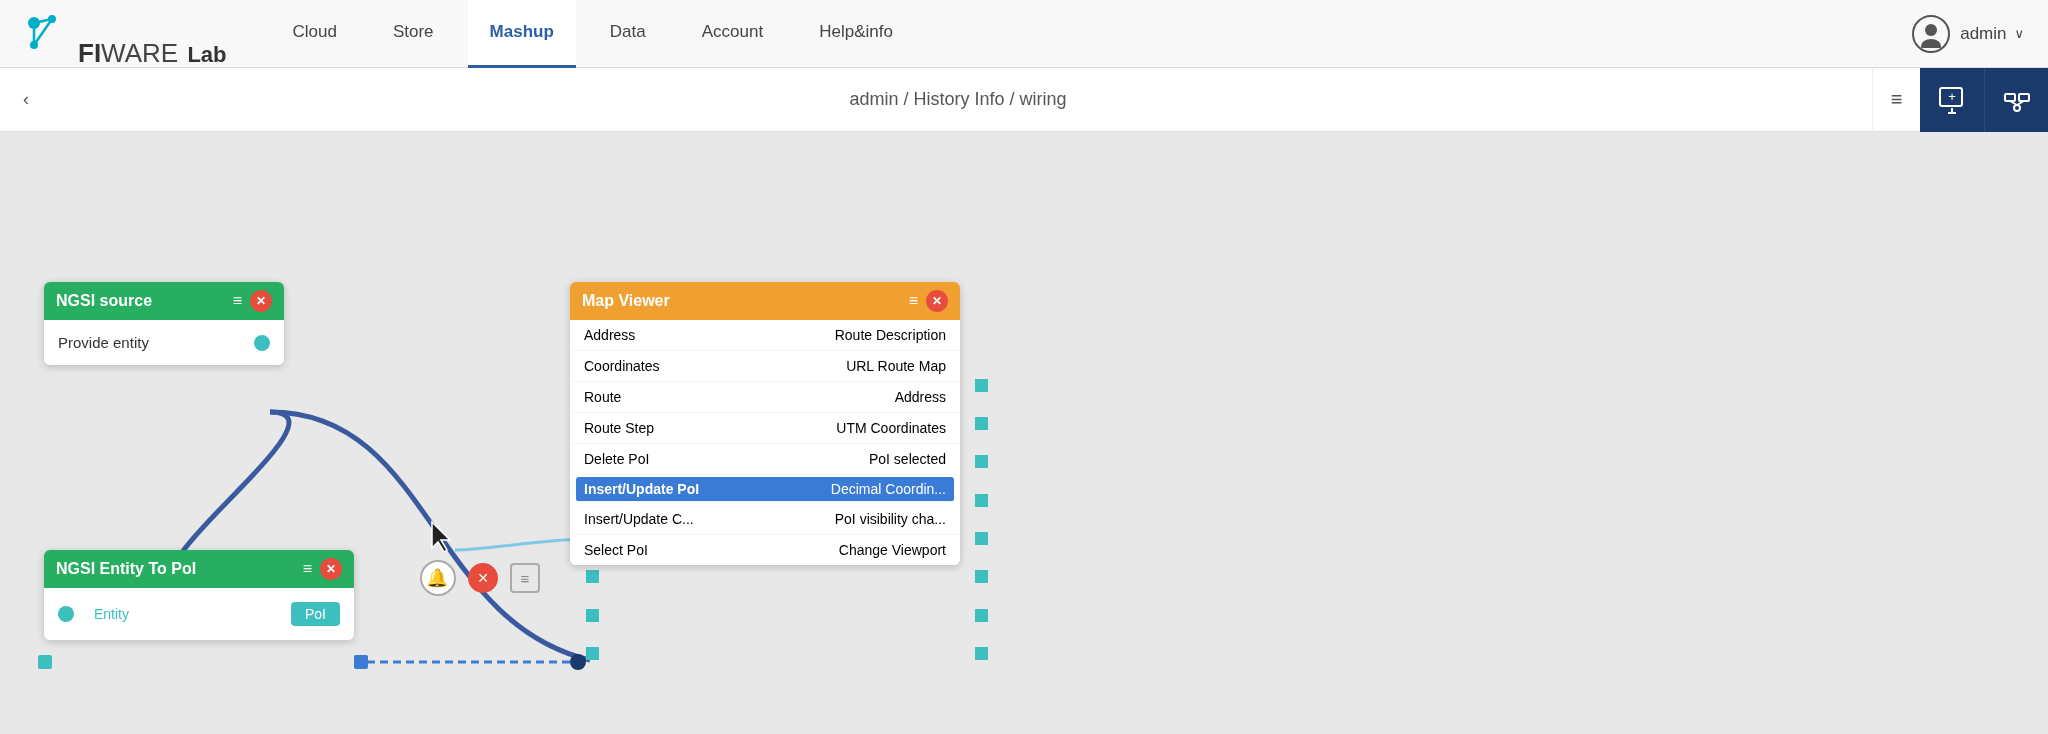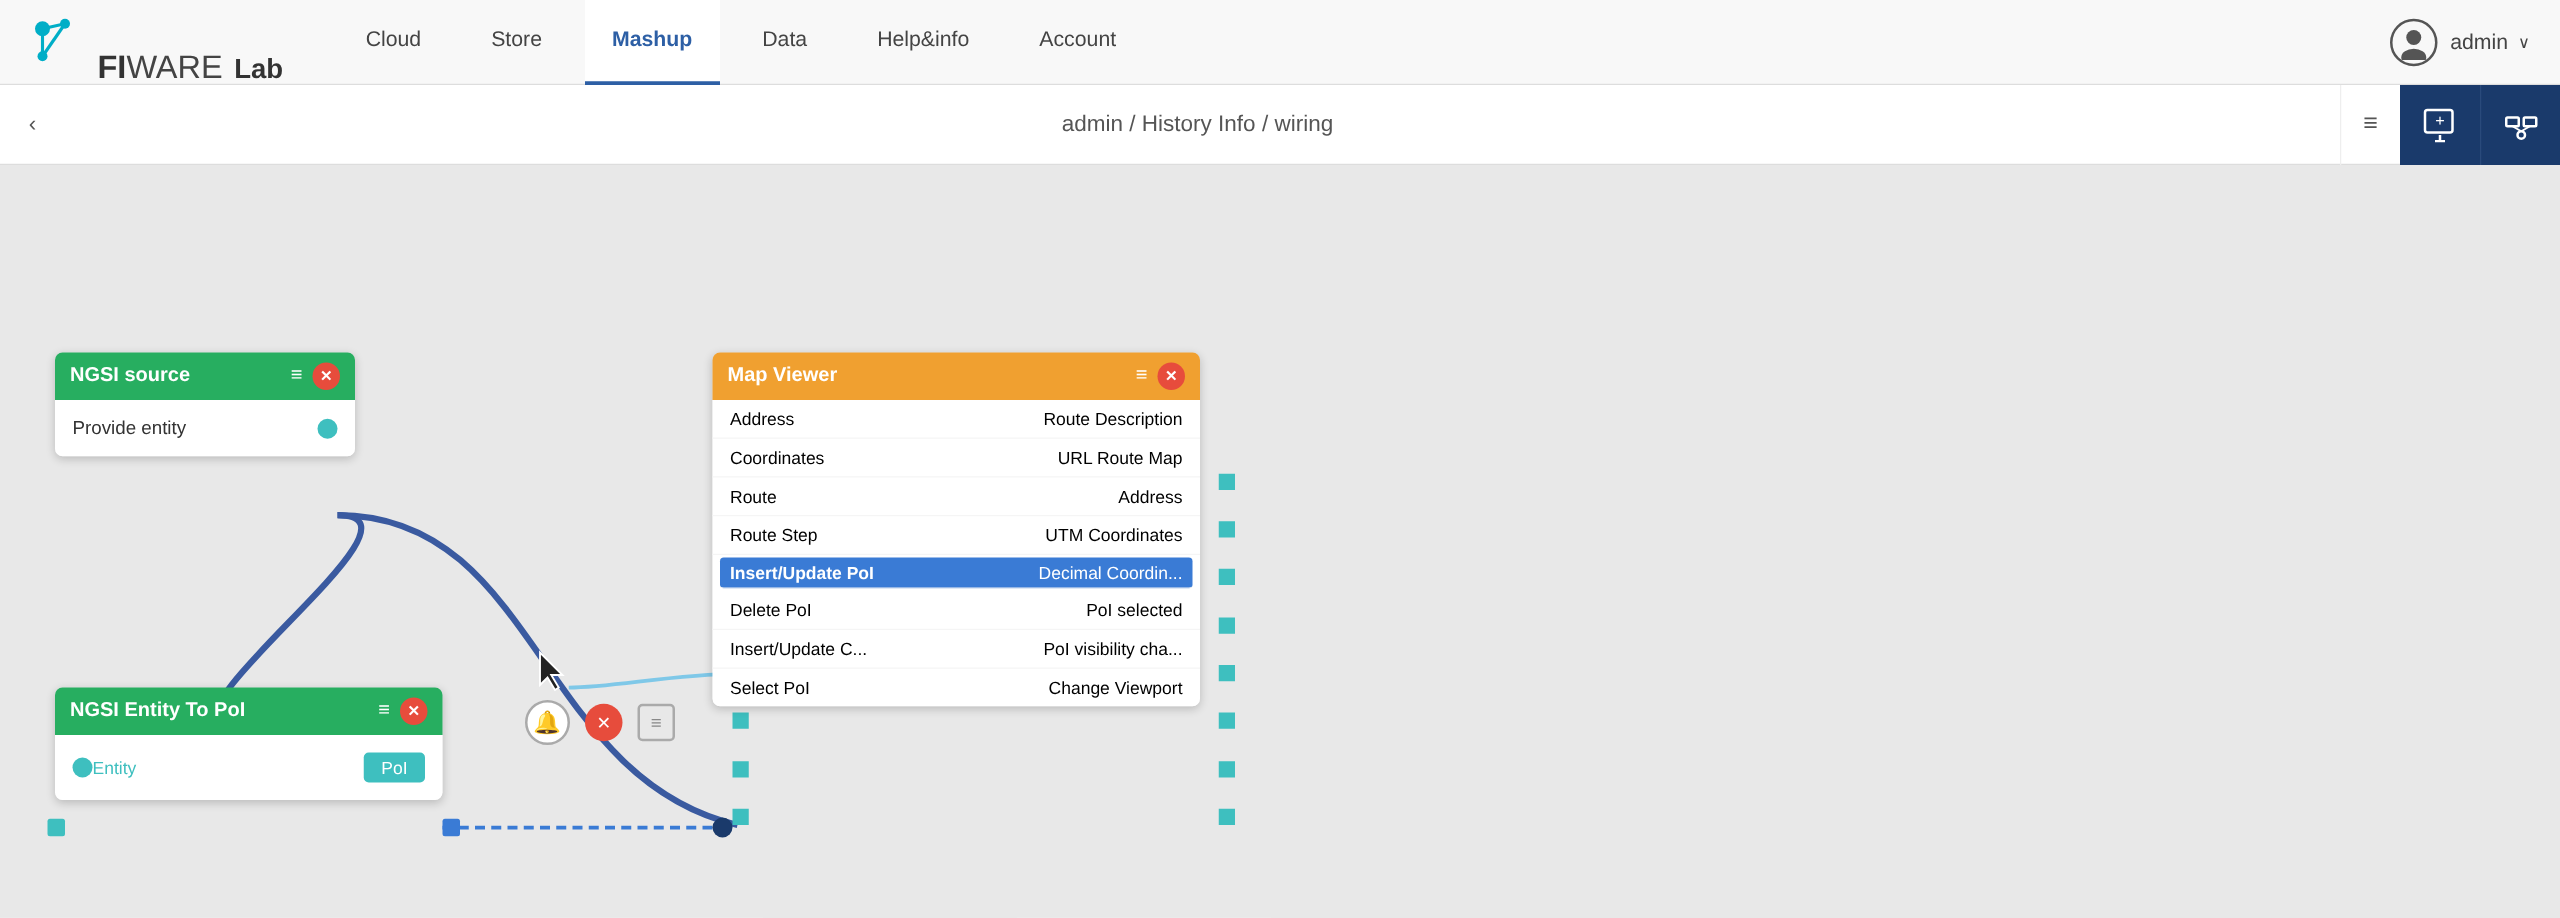--- a/index.html
+++ b/index.html
@@ -151,22 +151,22 @@
     </svg>
     <span class="logo-text">
       <span>FI</span><b>WARE</b> <span class="logo-lab">Lab</span>
     </span>
   </div>
   <div class="nav-items">
     <div class="nav-item">Cloud</div>
     <div class="nav-item">Store</div>
     <div class="nav-item active">Mashup</div>
     <div class="nav-item">Data</div>
+    <div class="nav-item">Account</div>
     <div class="nav-item">Help&amp;info</div>
-    <div class="nav-item">Account</div>
   </div>
   <div class="navbar-right">
     <div class="user-avatar">
       <svg width="28" height="28" viewBox="0 0 28 28">
         <circle cx="14" cy="10" r="6" fill="#555"></circle>
         <ellipse cx="14" cy="26" rx="10" ry="7" fill="#555"></ellipse>
       </svg>
     </div>
     <span class="user-btn">
       <span>admin</span>
@@ -259,21 +259,21 @@
   <div class="widget-card card-ngsi-poi">
     <div class="widget-header">
       <span>NGSI Entity To PoI</span>
       <div class="widget-header-actions">
         <span class="widget-icon-menu">≡</span>
         <div class="widget-icon-close">✕</div>
       </div>
     </div>
     <div class="widget-body">
       <div class="port-row" style="justify-content: space-between;">
-        <div style="display:flex;align-items:center;gap:0;">
+        <div style="display:flex;align-items:center;gap:20px;">
           <div class="port-dot"></div>
           <span style="color:#3ebfbf;font-size:14px;">Entity</span>
         </div>
         <div class="port-btn">PoI</div>
       </div>
     </div>
   </div>
 
   <div class="widget-card card-map-viewer">
     <div class="widget-header">
@@ -314,35 +314,35 @@
 
       <div class="map-row" style="padding:7px 14px;">
         <div class="left-port">
           <span>Route Step</span>
         </div>
         <div class="right-port">
           <span>UTM Coordinates</span>
         </div>
       </div>
 
+      <div class="map-row" style="padding:7px 14px;">
+        <div class="left-port">
+          <span>Delete PoI</span>
+        </div>
+        <div class="right-port">
+          <span>PoI selected</span>
+        </div>
+      </div>
+
       <div class="map-row" style="padding:4px 8px; background:#3a7bd5; border-radius:3px; margin:2px 6px;">
         <div class="left-port">
           <span style="color:#fff;font-weight:600;">Insert/Update PoI</span>
         </div>
         <div class="right-port">
           <span style="color:#fff;">Decimal Coordin...</span>
-        </div>
-      </div>
-
-      <div class="map-row" style="padding:7px 14px;">
-        <div class="left-port">
-          <span>Delete PoI</span>
-        </div>
-        <div class="right-port">
-          <span>PoI selected</span>
         </div>
       </div>
 
       <div class="map-row" style="padding:7px 14px;">
         <div class="left-port">
           <span>Insert/Update C...</span>
         </div>
         <div class="right-port">
           <span>PoI visibility cha...</span>
         </div>

